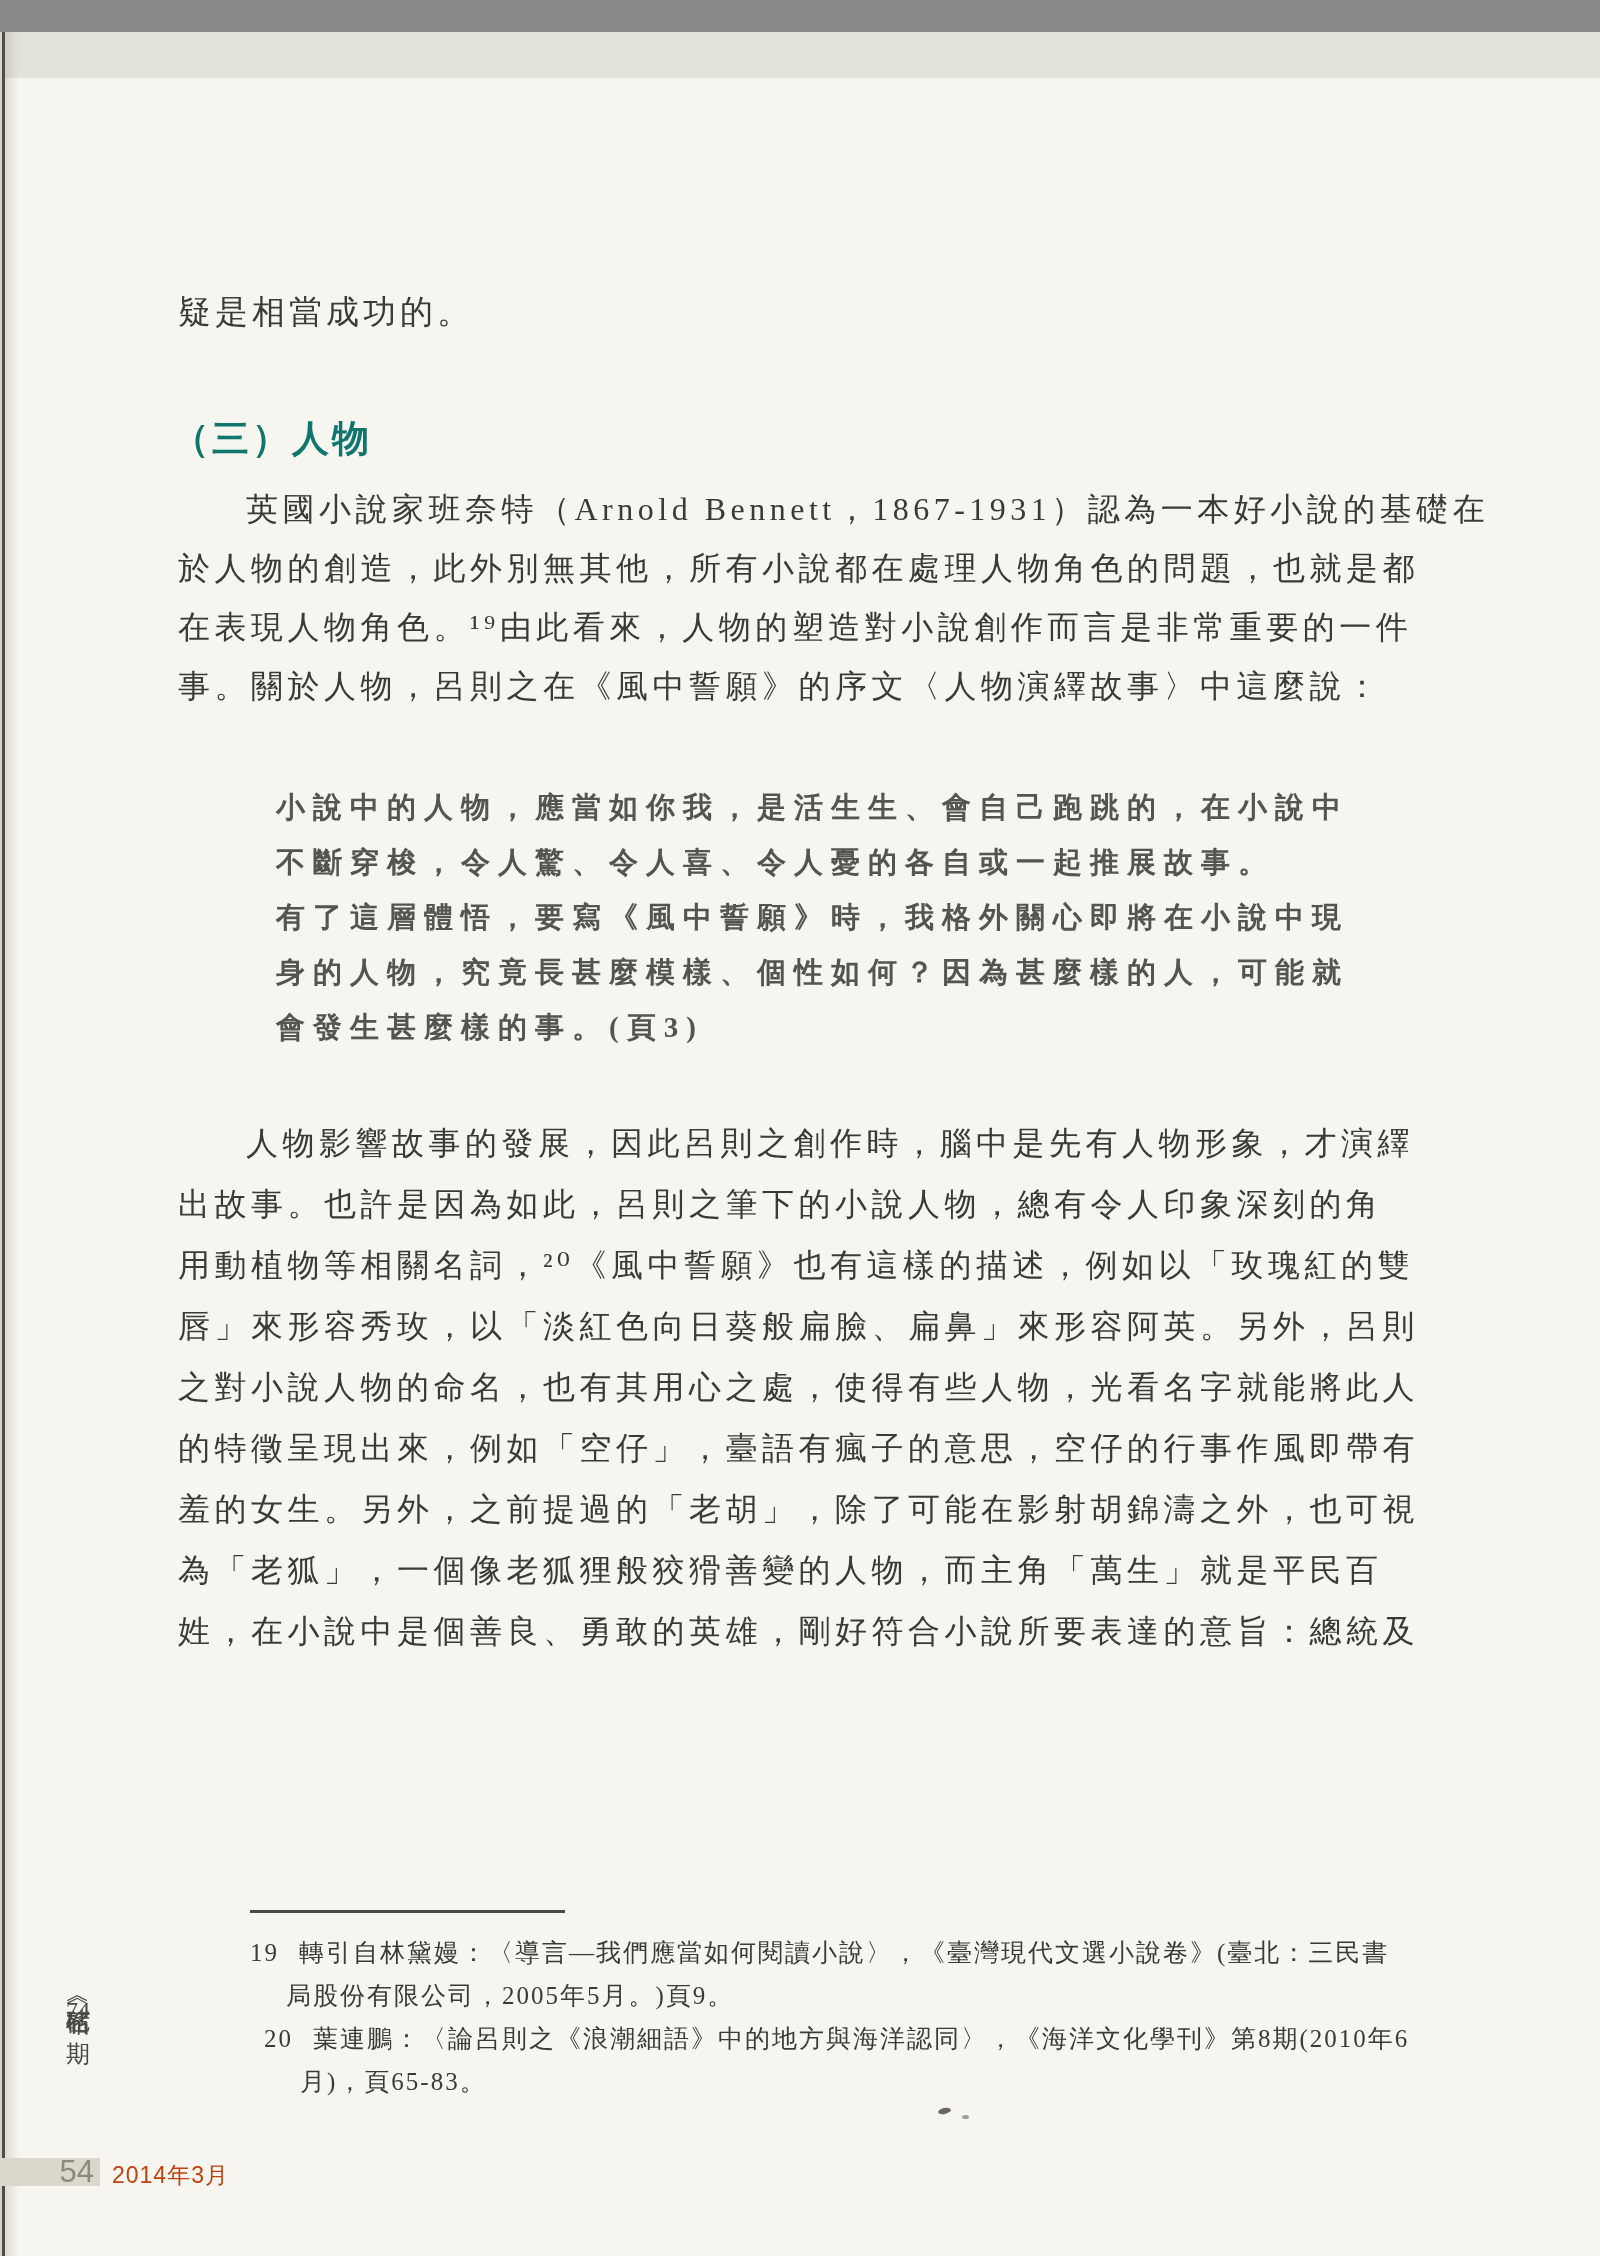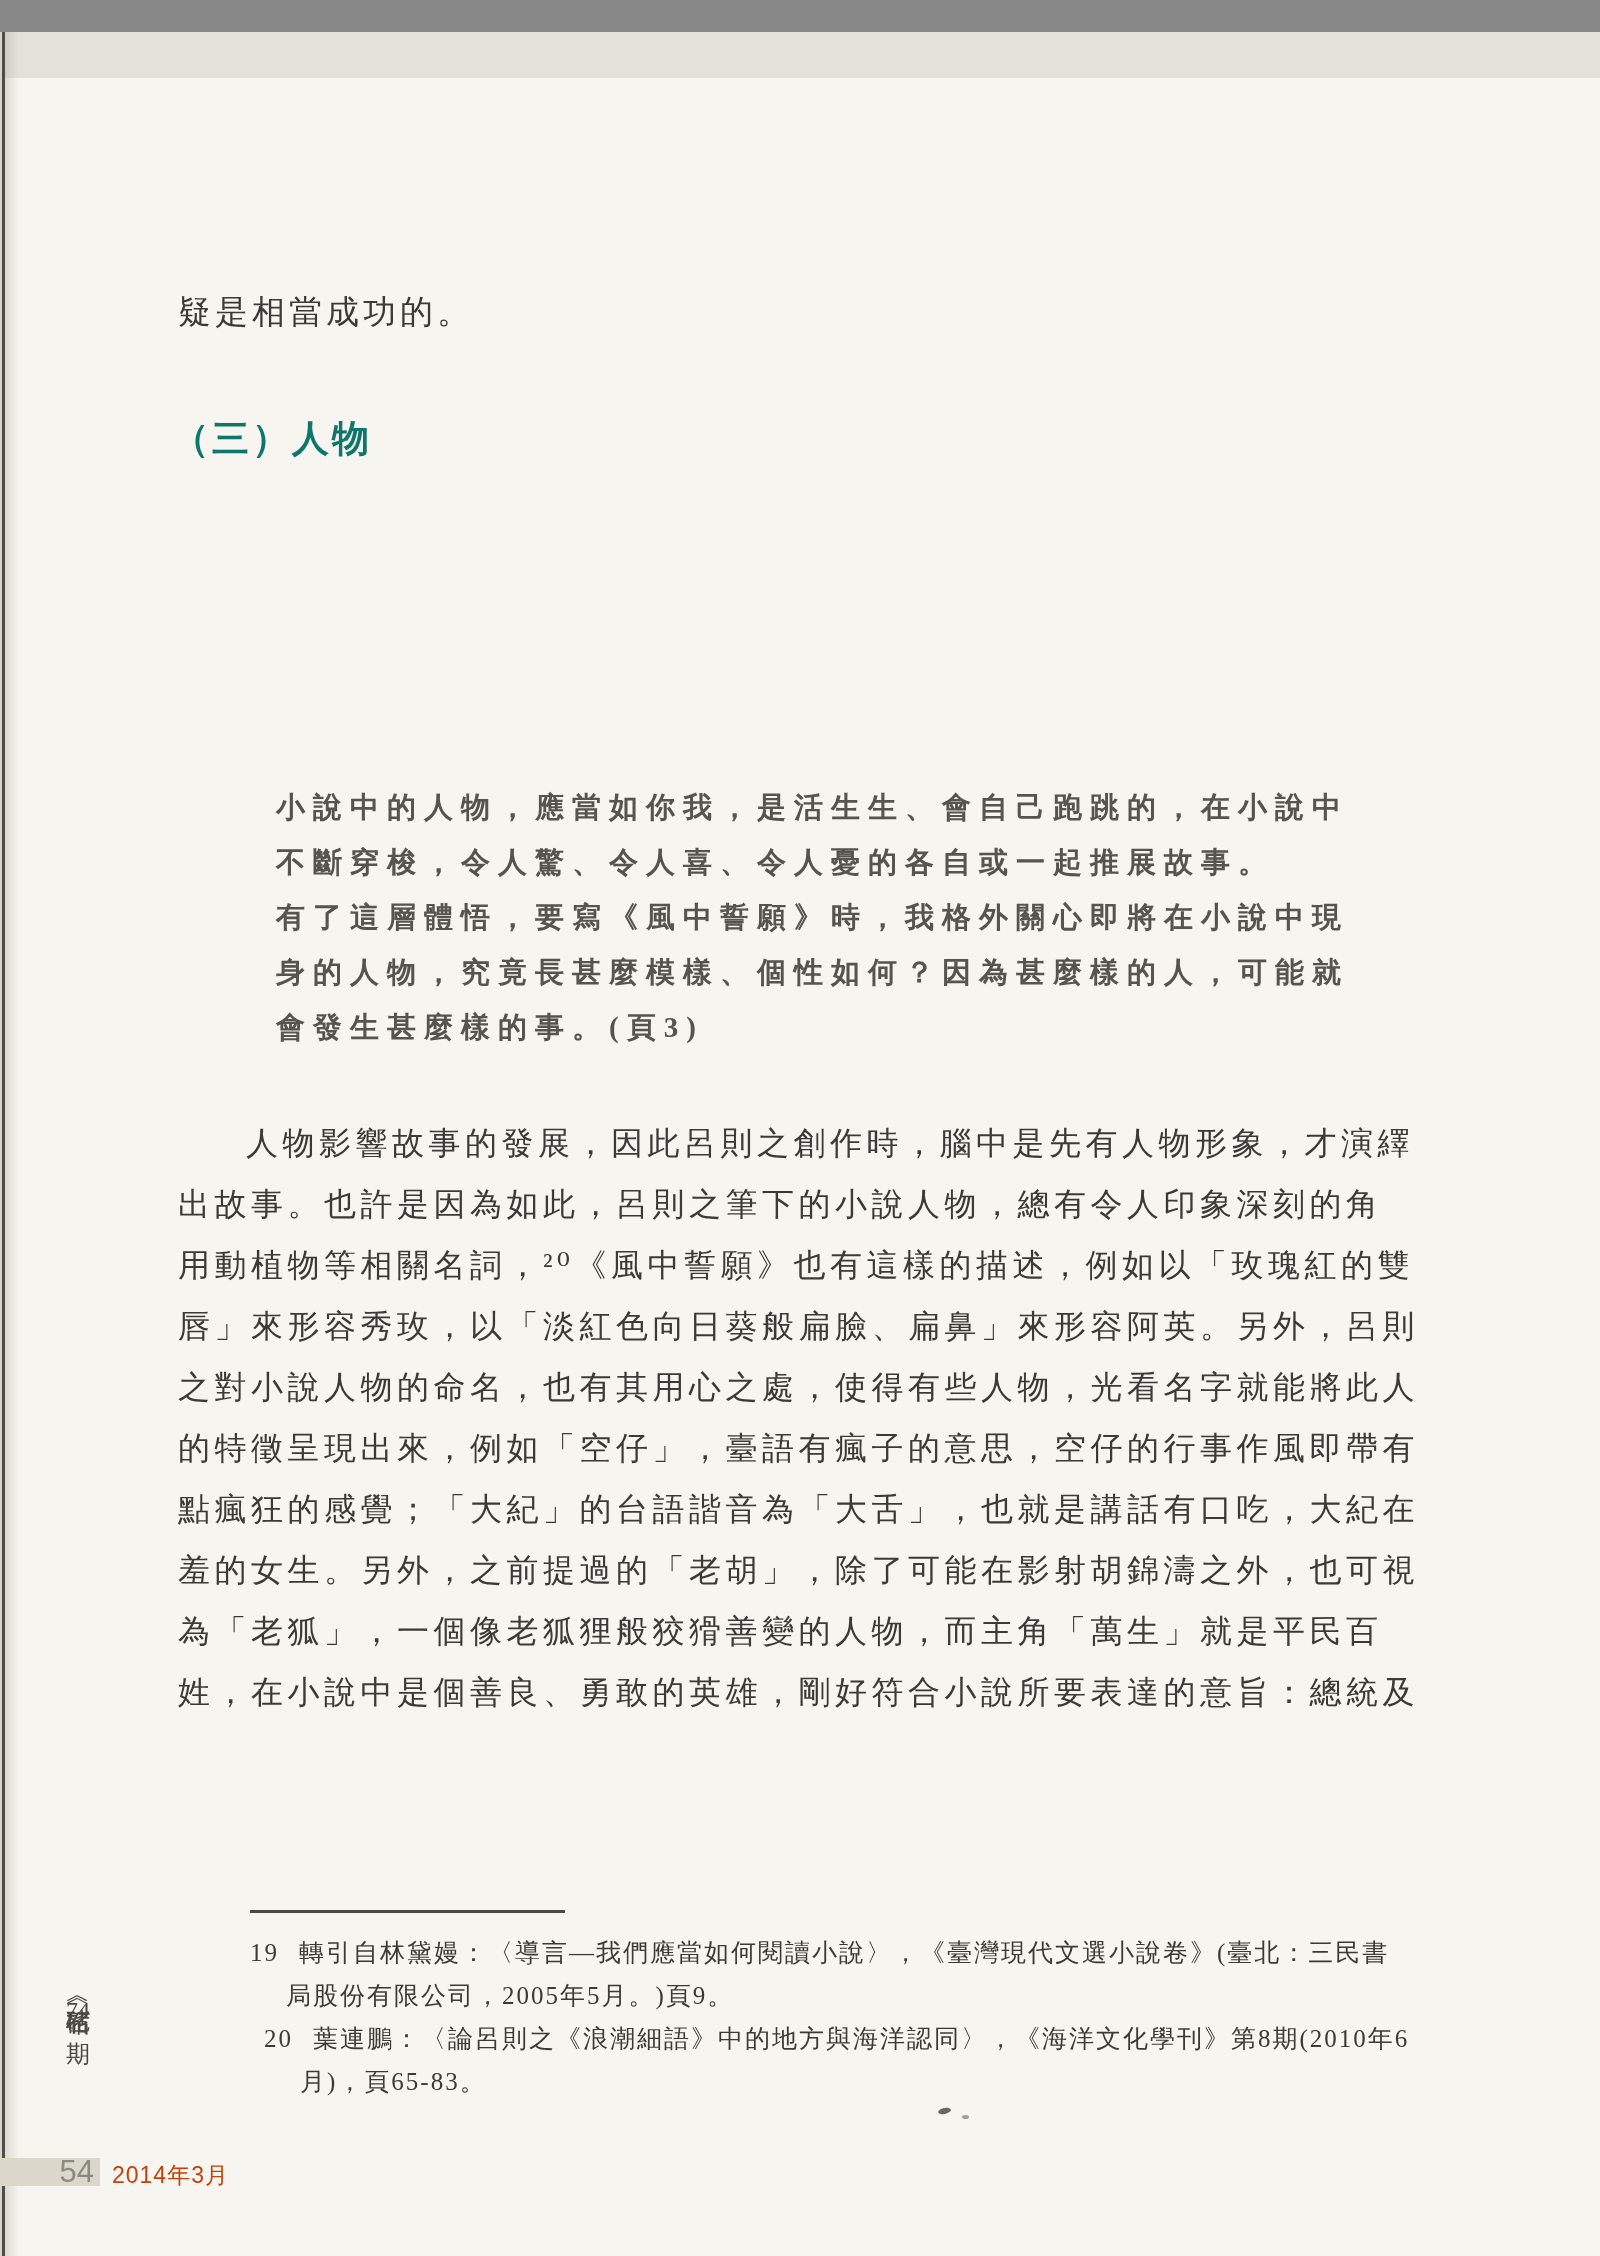--- a/index.html
+++ b/index.html
@@ -77,37 +77,42 @@
   <div class="edge-light"></div>
   <div class="edge-dark"></div>
   <div class="edge-shadow"></div>
   <div class="speck speck1"></div>
   <div class="speck speck2"></div>
 
   <div class="abs opening">疑是相當成功的。</div>
 
   <div class="abs heading">（三）人物</div>
 
+  <div class="abs para para1 indent-first">
+      <div class="bodyline">英國小說家班奈特（Arnold Bennett，1867-1931）認為一本好小說的基礎在</div>
+      <div class="bodyline">於人物的創造，此外別無其他，所有小說都在處理人物角色的問題，也就是都</div>
+      <div class="bodyline">在表現人物角色。¹⁹由此看來，人物的塑造對小說創作而言是非常重要的一件</div>
+      <div class="bodyline">事。關於人物，呂則之在《風中誓願》的序文〈人物演繹故事〉中這麼說：</div>
+    </div>
 
   <div class="abs quote">
       <div class="bodyline">小說中的人物，應當如你我，是活生生、會自己跑跳的，在小說中</div>
       <div class="bodyline">不斷穿梭，令人驚、令人喜、令人憂的各自或一起推展故事。</div>
       <div class="bodyline">有了這層體悟，要寫《風中誓願》時，我格外關心即將在小說中現</div>
       <div class="bodyline">身的人物，究竟長甚麼模樣、個性如何？因為甚麼樣的人，可能就</div>
       <div class="bodyline">會發生甚麼樣的事。(頁3)</div>
     </div>
 
   <div class="abs para para2 indent-first">
       <div class="bodyline">人物影響故事的發展，因此呂則之創作時，腦中是先有人物形象，才演繹</div>
       <div class="bodyline">出故事。也許是因為如此，呂則之筆下的小說人物，總有令人印象深刻的角</div>
       <div class="bodyline">用動植物等相關名詞，²⁰《風中誓願》也有這樣的描述，例如以「玫瑰紅的雙</div>
       <div class="bodyline">唇」來形容秀玫，以「淡紅色向日葵般扁臉、扁鼻」來形容阿英。另外，呂則</div>
       <div class="bodyline">之對小說人物的命名，也有其用心之處，使得有些人物，光看名字就能將此人</div>
       <div class="bodyline">的特徵呈現出來，例如「空仔」，臺語有瘋子的意思，空仔的行事作風即帶有</div>
-      <div class="bodyline">點瘋狂的感覺；「大紀」的台語諧音為「大舌」，也就是講話有口吃，大紀在</div>
       <div class="bodyline">羞的女生。另外，之前提過的「老胡」，除了可能在影射胡錦濤之外，也可視</div>
       <div class="bodyline">為「老狐」，一個像老狐狸般狡猾善變的人物，而主角「萬生」就是平民百</div>
       <div class="bodyline">姓，在小說中是個善良、勇敢的英雄，剛好符合小說所要表達的意旨：總統及</div>
     </div>
 
   <div class="abs fn-sep"></div>
 
   <div class="abs footnote fn19">
     <div class="fn-line"><span class="fn-num">19</span><span>轉引自林黛嫚：〈導言—我們應當如何閱讀小說〉，《臺灣現代文選小說卷》(臺北：三民書</span></div>
     <div class="fn-line fn-cont">局股份有限公司，2005年5月。)頁9。</div>

